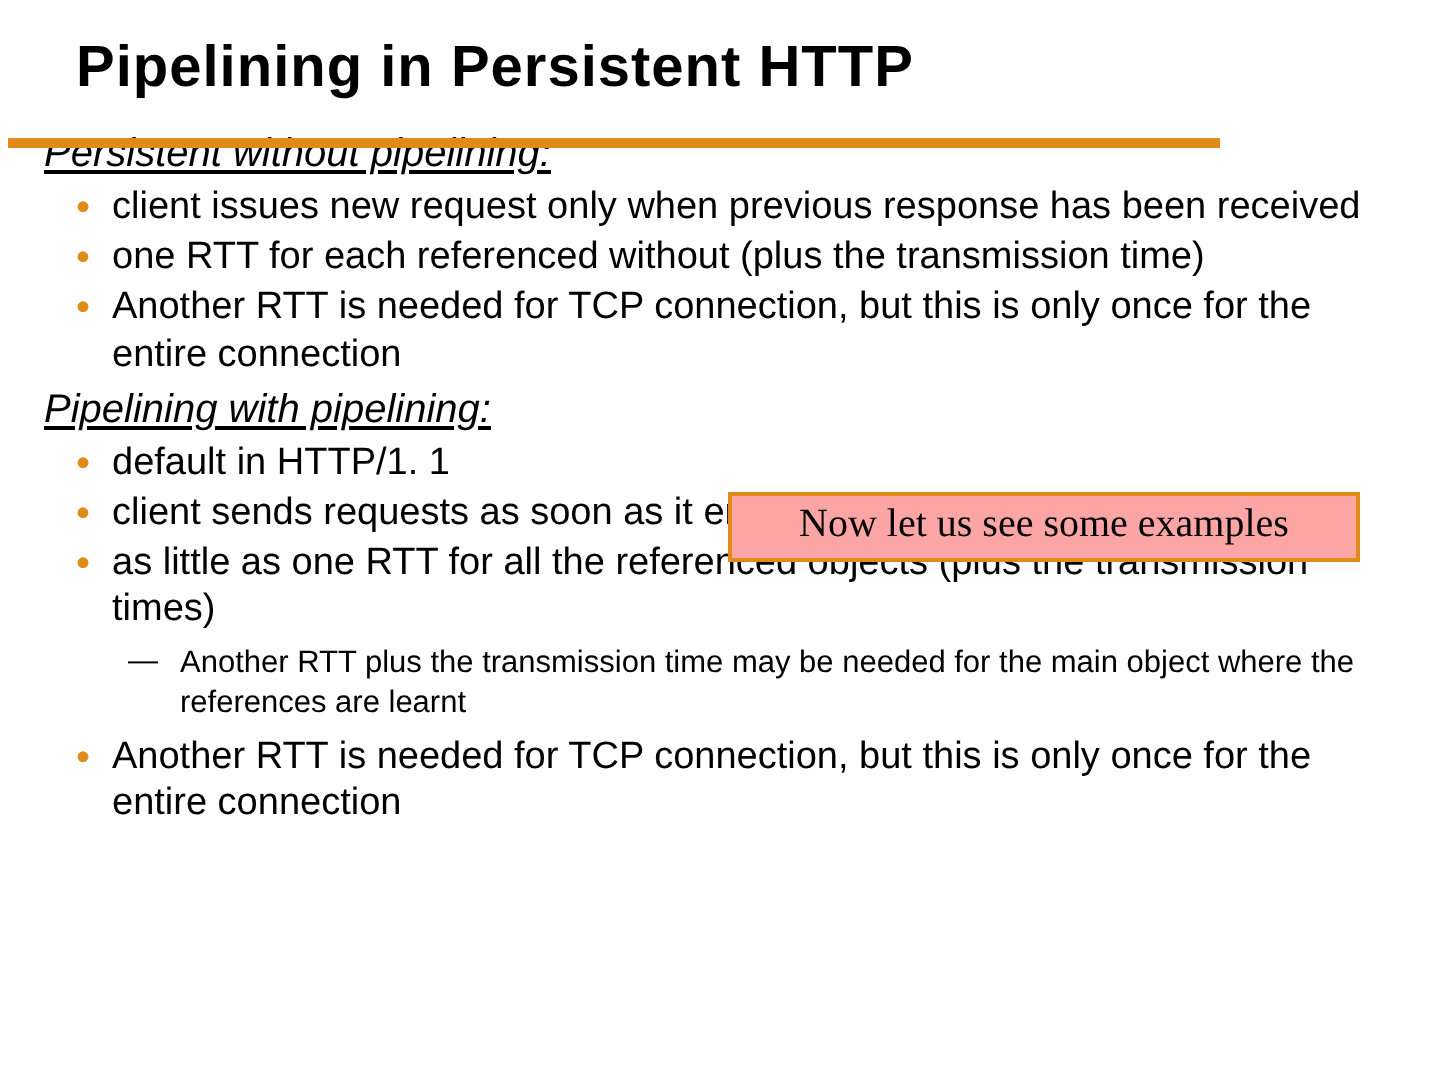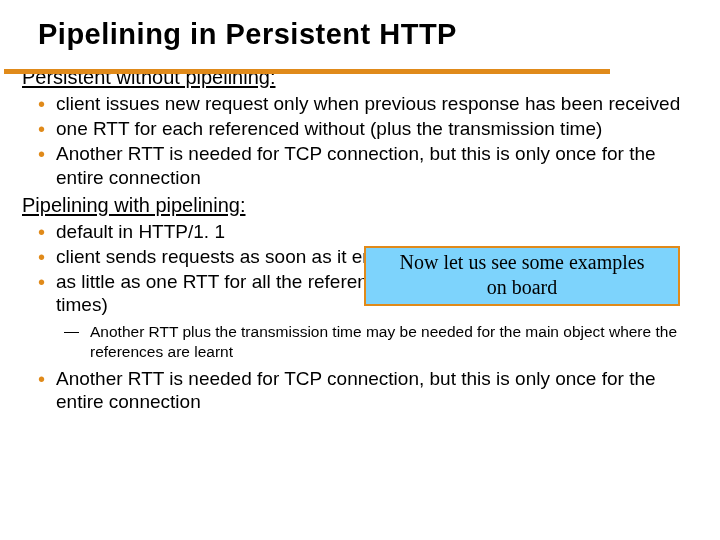--- a/index.html
+++ b/index.html
@@ -34,20 +34,21 @@
     width: 606px;
     height: 5px;
     background: #e08a1a; 
   }
   .section-heading {
     font-size: 20px;
     text-decoration: underline;
     text-underline-offset: 2px;
     margin: 0;
     line-height: 1.25;
+    font-style: italic;
   }
   .sec1 { margin-top: 12px; }
   .sec2 { margin-top: 4px; }
   ul.bullets {
     list-style: none;
     margin: 2px 0 4px 0;
     padding: 0 0 0 34px;
   }
   ul.bullets > li {
     position: relative;
@@ -84,21 +85,21 @@
     color: #000;
     font-size: 15px;
   }
   .callout {
     position: absolute;
     left: 364px;
     top: 246px;
     width: 316px;
     box-sizing: border-box;
     border: 2px solid #e08a1a;
-    background: #7dd3fc;
+    background: #fca5a5;
     text-align: center;
     font-family: Georgia, "Times New Roman", serif;
     font-size: 20px;
     line-height: 1.25;
     padding: 2px 6px 4px 6px;
     color: #000;
   }
 </style>
 </head>
 <body>
@@ -123,16 +124,15 @@
   </ul>
   <ul class="sub">
     <li>Another RTT plus the transmission time may be needed for the main object where the references are learnt</li>
   </ul>
   <ul class="bullets">
     <li>Another RTT is needed for TCP connection, but this is only once for the entire connection</li>
   </ul>
 
   <div class="callout">
     <div>Now let us see some examples</div>
-    <div>on board</div>
   </div>
 
 </div>
 
 </body></html>

